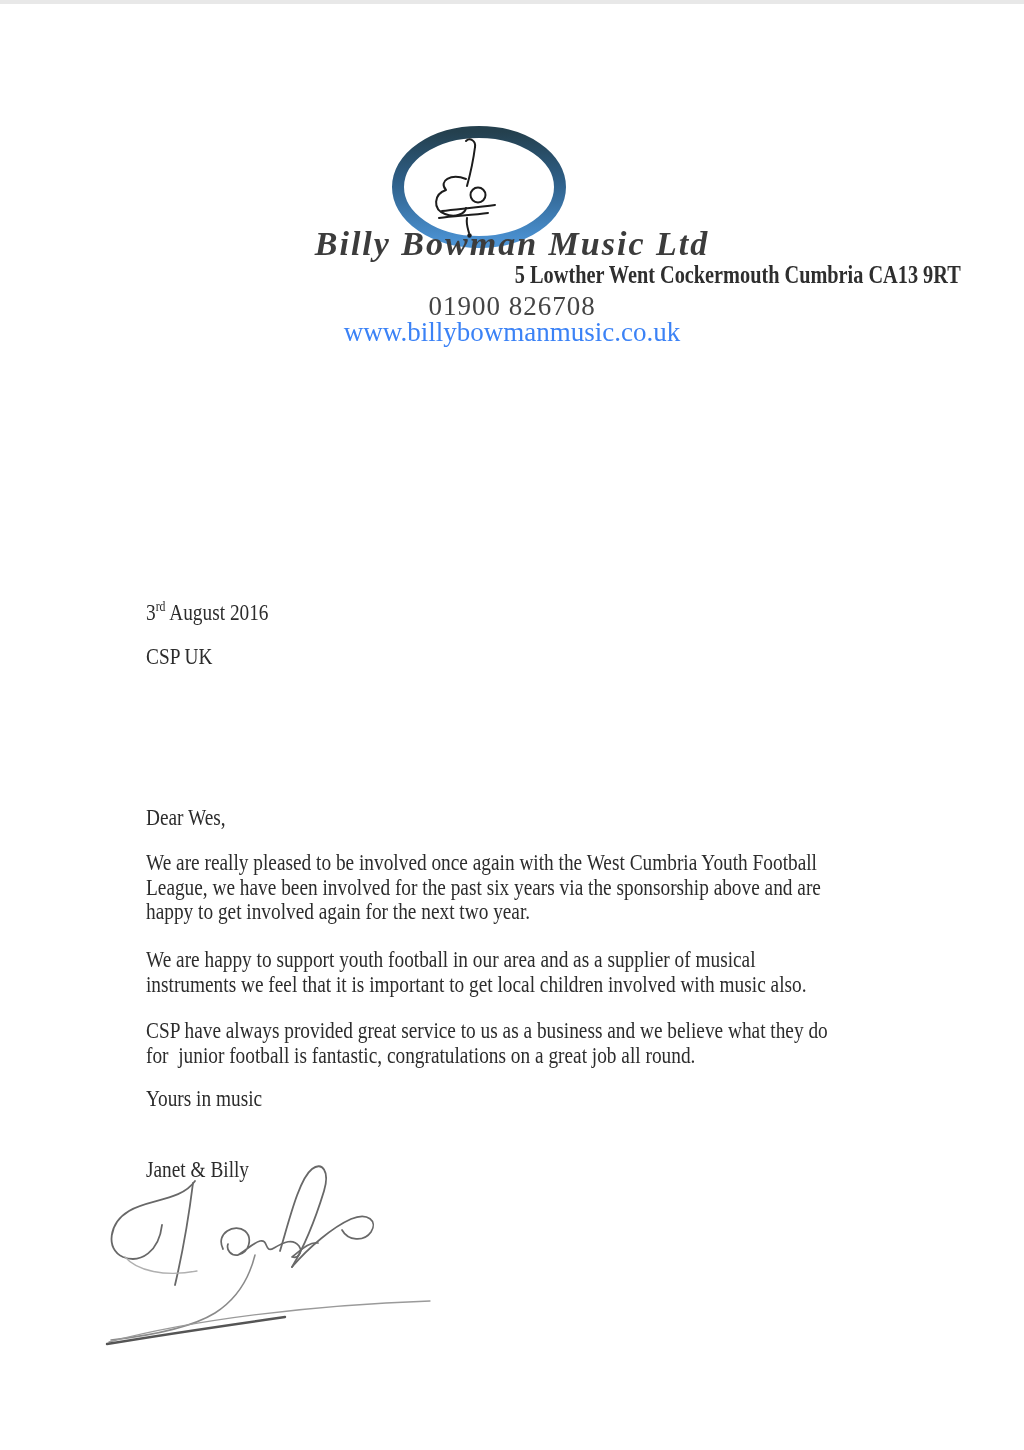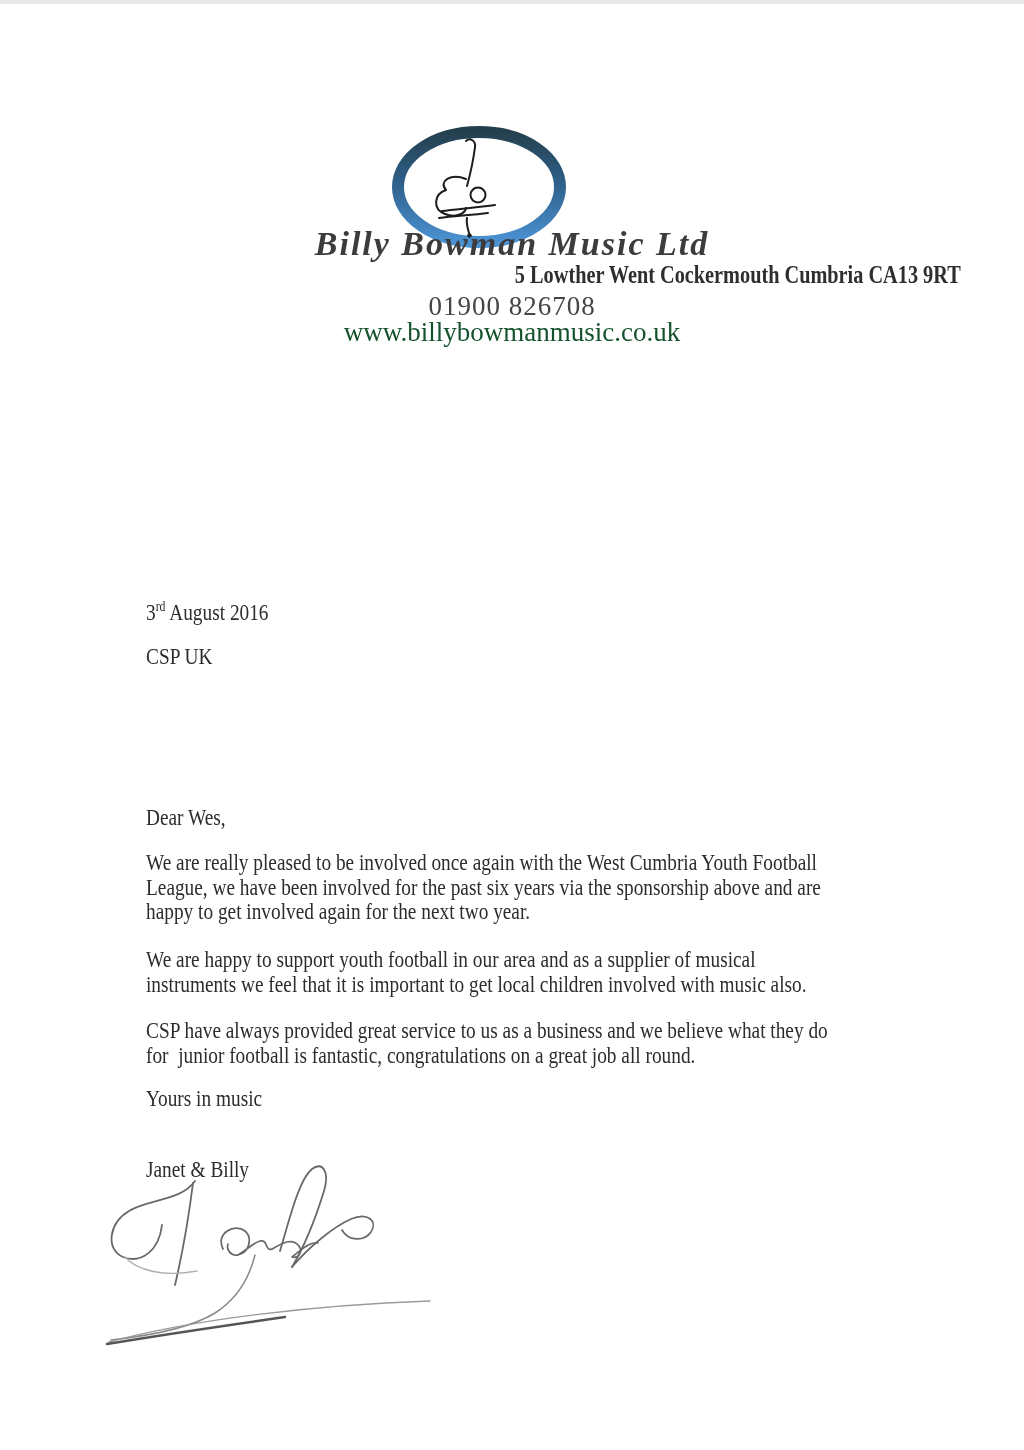--- a/index.html
+++ b/index.html
@@ -22,21 +22,21 @@
     letter-spacing:2px; color:#3c3c3c;
     z-index:2;
   }
   .address-line { top:256px; z-index:2;text-align:right; }
   .address-line .cond {
     display:inline-block;
     transform:scaleX(0.78); transform-origin:center top;
     font-size:26px; font-weight:bold; color:#2e2e2e; white-space:pre;
   }
   .phone-line   { top:287px; font-size:27px; color:#454545; letter-spacing:1px; }
-  .website-line { top:313px; font-size:27px; color:#14532d; }
+  .website-line { top:313px; font-size:27px; color:#3b82f6; }
 
   
   .tblock {
     position:absolute; left:146px;
     font-size:23px; line-height:24.5px;
     transform:scaleX(0.84); transform-origin:0 0;
     white-space:pre; color:#2c2c2c;
   }
   .tblock div { white-space:pre; }
   .date-line      { top:591px; }

